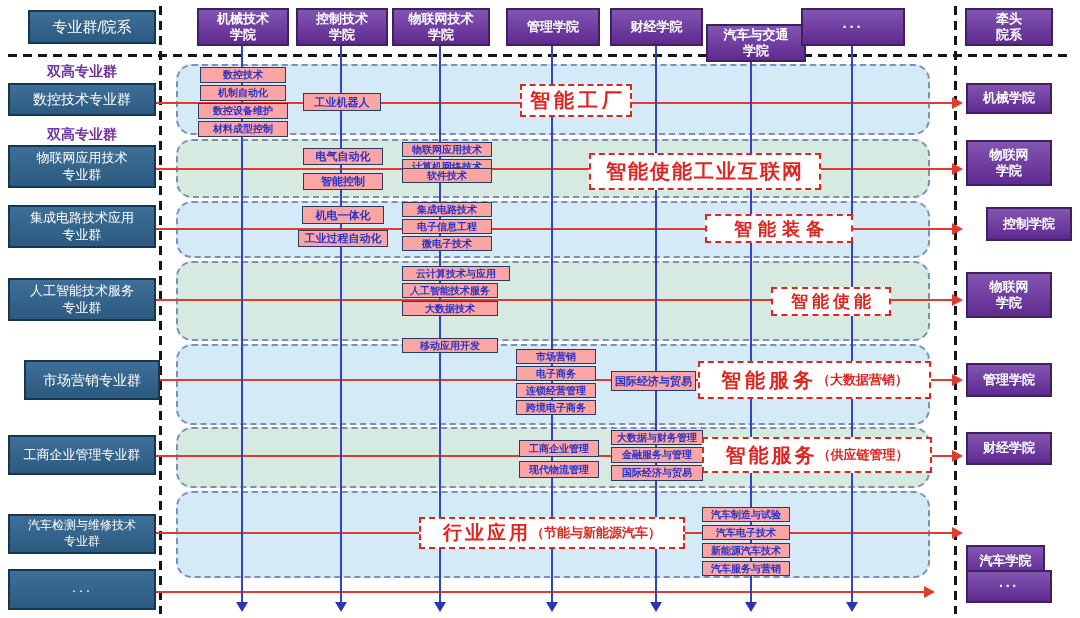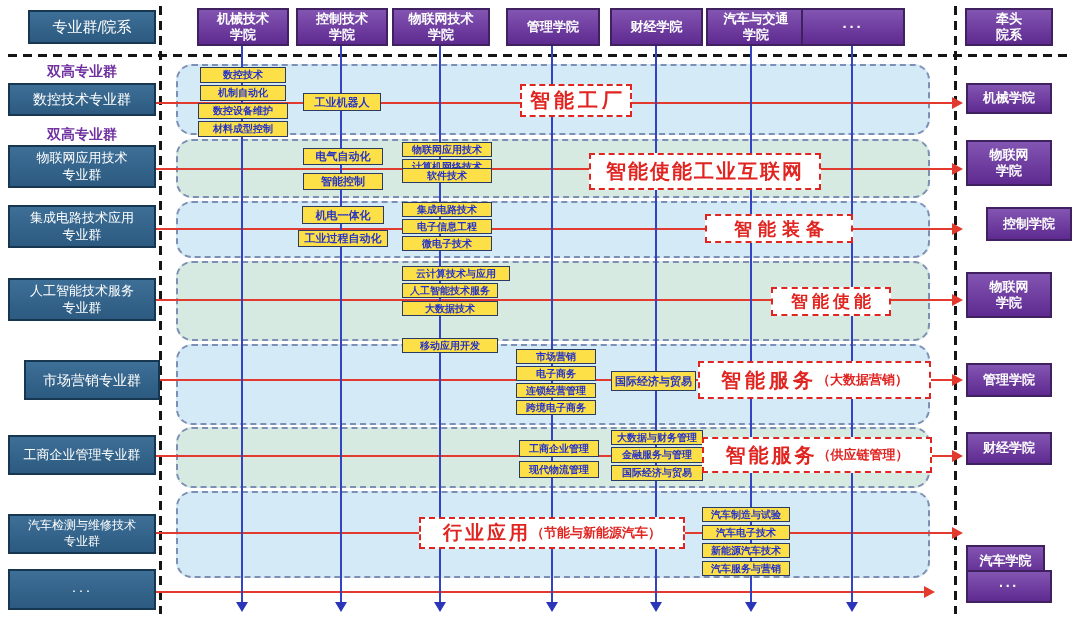--- a/index.html
+++ b/index.html
@@ -13,21 +13,21 @@
   .steel-box{position:absolute;display:flex;align-items:center;justify-content:center;text-align:center;
              color:#fff;font-weight:normal;font-size:13px;line-height:1.3;white-space:pre-line;
              background:linear-gradient(180deg,#3e6f97 0%,#2c5a80 100%);border:2px solid #16374f;box-sizing:border-box;}
   .panel{position:absolute;border:2px dashed #7d8fb5;border-radius:16px;box-sizing:border-box;}
   .panel.blue{background:#d5eaf7;}
   .panel.green{background:#d7eae1;}
   .redline{position:absolute;height:2px;background:#e23a2e;}
   .rarrow{position:absolute;width:0;height:0;border-top:6px solid transparent;border-bottom:6px solid transparent;border-left:11px solid #e23a2e;}
   .blueline{position:absolute;width:2px;background:#3443c4;}
   .barrow{position:absolute;width:0;height:0;border-left:6px solid transparent;border-right:6px solid transparent;border-top:10px solid #2b35b8;}
-  .chip{position:absolute;display:flex;align-items:center;justify-content:center;background:#fde047;
+  .chip{position:absolute;display:flex;align-items:center;justify-content:center;background:#fca5a5;
         border:1px solid #2a3a64;color:#2633c8;font-weight:bold;font-size:10px;white-space:nowrap;box-sizing:border-box;}
   .theme{position:absolute;display:flex;align-items:center;justify-content:center;background:#ffffff;
          border:2px dashed #e02420;color:#e02420;font-weight:bold;white-space:nowrap;box-sizing:border-box;}
   .theme .sub{font-size:13px;letter-spacing:0;}
   .tag{position:absolute;color:#7030a0;font-weight:bold;font-size:14px;text-align:center;}
 </style>
 </head>
 <body>
 
 <div class="canvas">
@@ -78,21 +78,21 @@
 
   <div class="steel-box" style="left:28px;top:10px;width:128px;height:34px;font-size:15px;">专业群/院系</div>
   <div class="purple-box" style="left:197px;top:8px;width:92px;height:38px;">机械技术
 学院</div>
   <div class="purple-box" style="left:296px;top:8px;width:92px;height:38px;">控制技术
 学院</div>
   <div class="purple-box" style="left:392px;top:8px;width:98px;height:38px;">物联网技术
 学院</div>
   <div class="purple-box" style="left:506px;top:8px;width:94px;height:38px;">管理学院</div>
   <div class="purple-box" style="left:610px;top:8px;width:93px;height:38px;">财经学院</div>
-  <div class="purple-box" style="left:706px;top:8px;width:100px;height:38px;">汽车与交通
+  <div class="purple-box" style="left:706px;top:24px;width:100px;height:38px;">汽车与交通
 学院</div>
   <div class="purple-box" style="left:801px;top:8px;width:104px;height:38px;font-size:15px;letter-spacing:2px;">···</div>
   <div class="purple-box" style="left:965px;top:8px;width:88px;height:38px;">牵头
 院系</div>
 
   <div class="tag" style="left:18px;top:63px;width:128px;">双高专业群</div>
   <div class="steel-box" style="left:8px;top:83px;width:148px;height:33px;font-size:14px;">数控技术专业群</div>
   <div class="tag" style="left:18px;top:126px;width:128px;">双高专业群</div>
   <div class="steel-box" style="left:8px;top:145px;width:148px;height:43px;">物联网应用技术
 专业群</div>

